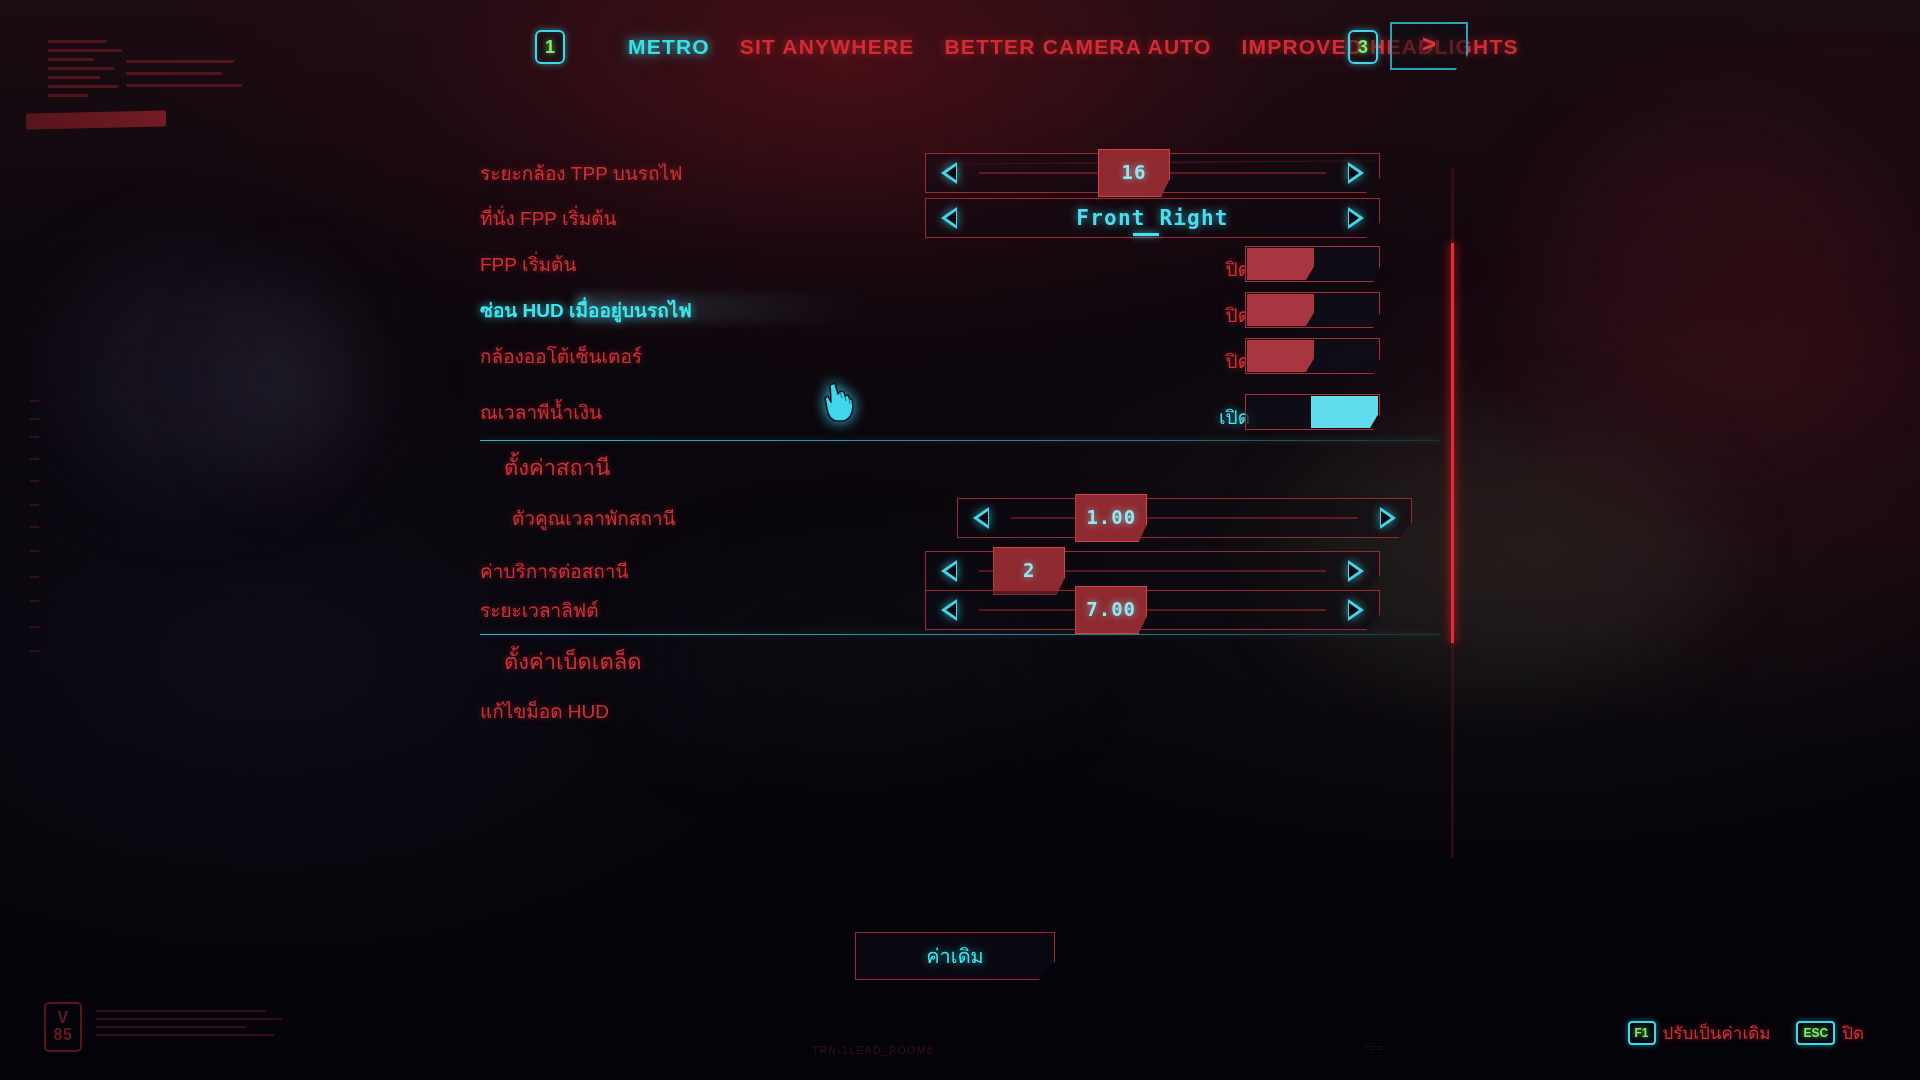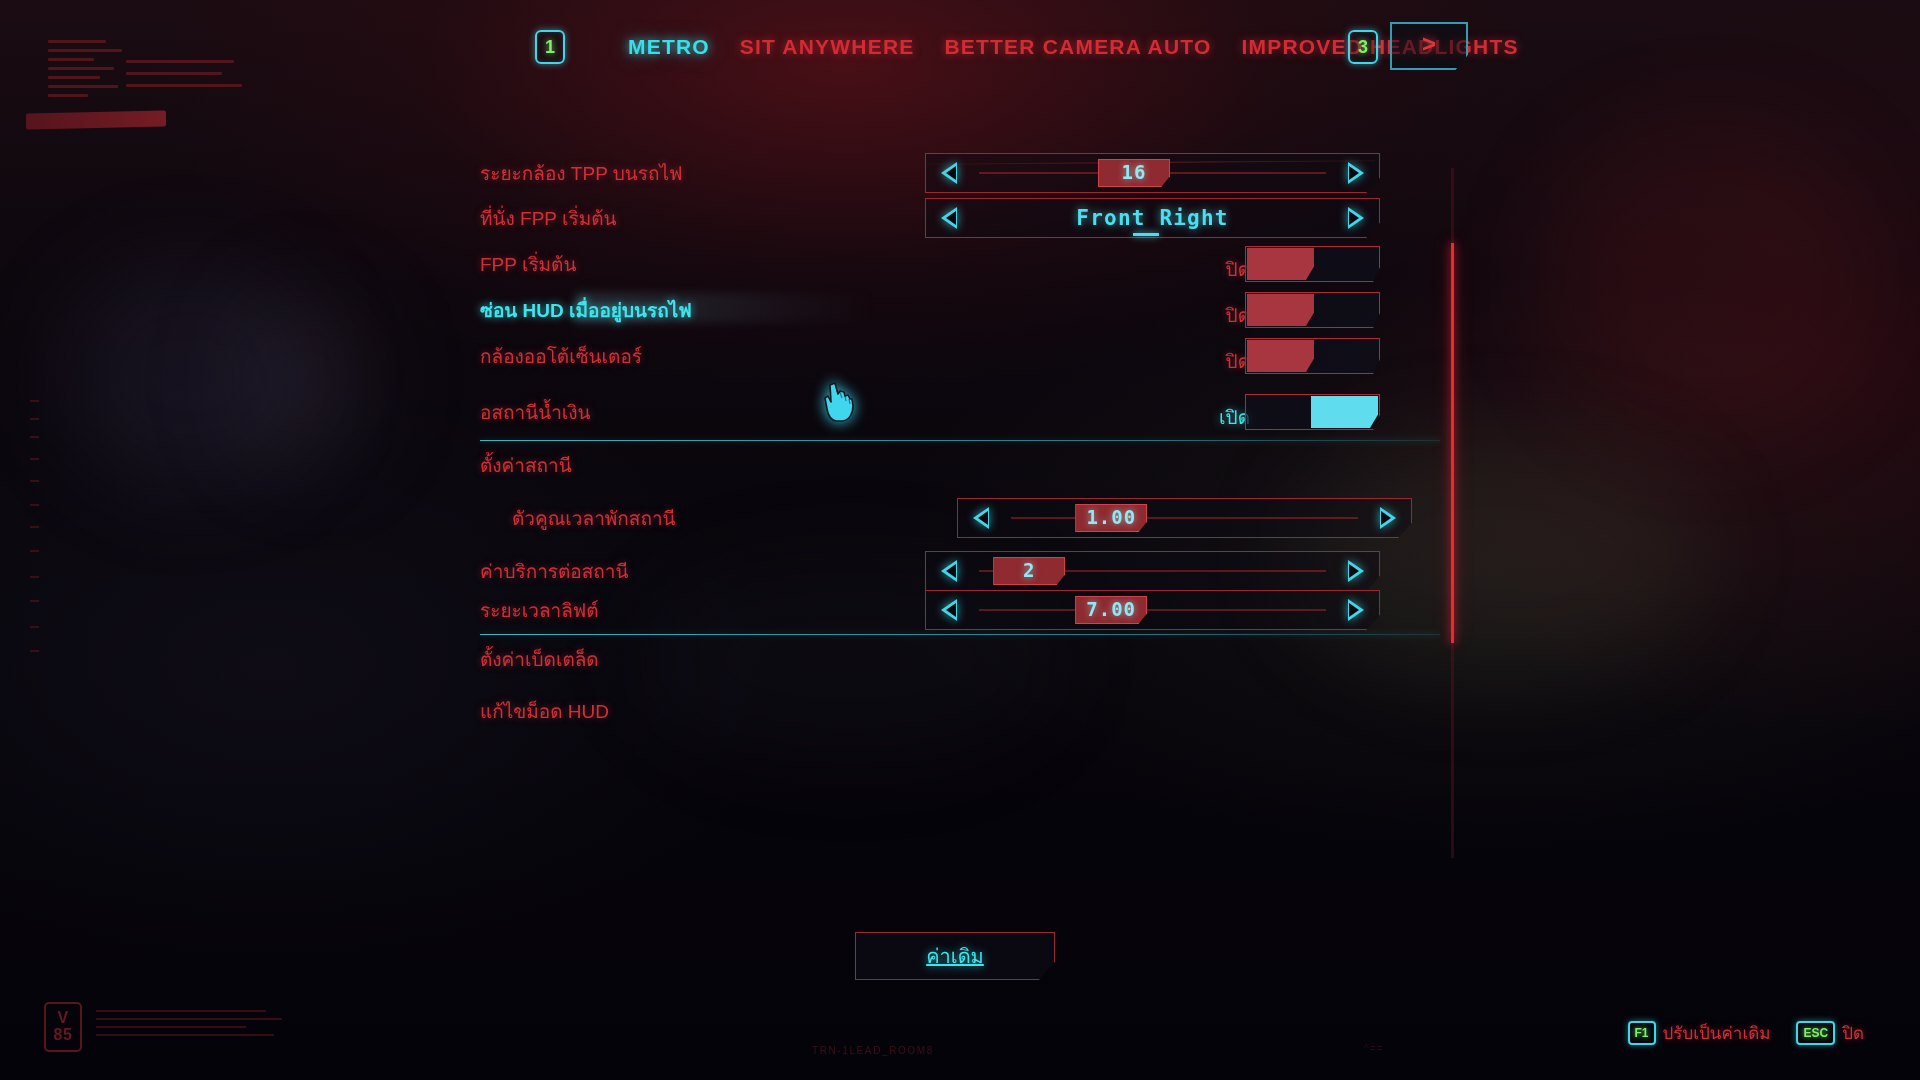--- a/index.html
+++ b/index.html
@@ -114,21 +114,21 @@
   
   .arrow.left::after  { content:""; position:absolute; left:5px; top:-7px;
     border-top:7px solid transparent; border-bottom:7px solid transparent; border-right:10px solid #0b0812; }
   .arrow.right::after { content:""; position:absolute; right:5px; top:-7px;
     border-top:7px solid transparent; border-bottom:7px solid transparent; border-left:10px solid #0b0812; }
 
   .track { position:absolute; left:54px; right:54px; top:50%; height:2px;
     transform:translateY(-50%); background:rgba(160,36,44,.55); }
   .chip {
     position:absolute; top:50%; transform:translateY(-50%);
-    height:28px; min-width:72px; padding:0 10px;
+    height:48px; min-width:72px; padding:0 10px;
     background:#8e2a30; border:1px solid #d0424c;
     clip-path:polygon(0 0, 100% 0, 100% 62%, 88% 100%, 0 100%);
     display:flex; align-items:center; justify-content:center; cursor:pointer;
   }
   .chip span { color:#8fe9f2; font-size:19px; font-weight:bold; letter-spacing:1px;
     font-family:"DejaVu Sans Mono", monospace; text-shadow:0 0 7px rgba(143,233,242,.7); margin-bottom:2px; }
 
   
   .ddl-value { position:absolute; left:54px; right:54px; top:50%; transform:translateY(-50%);
     text-align:center; color:#49dff0; font-size:21px; font-weight:bold; letter-spacing:1.2px;
@@ -149,37 +149,37 @@
   .tgl .knob { position:absolute; top:1px; bottom:1px; width:67px; }
   .tgl.off .knob { left:1px;  background:#a83640; clip-path:polygon(0 0, 100% 0, 100% 58%, 88% 100%, 0 100%); }
   .tgl.on  .knob { right:1px; background:#5fdcee; clip-path:polygon(0 0, 100% 0, 100% 58%, 88% 100%, 0 100%);
     box-shadow:0 0 12px rgba(95,220,238,.6); }
 
   
   .section { position:absolute; left:0; width:1920px; }
   .section-rule { position:absolute; left:480px; width:960px; height:1px;
     background:linear-gradient(90deg, rgba(70,200,215,.9), rgba(70,200,215,.55) 70%, rgba(70,200,215,.15));
     box-shadow:0 0 6px rgba(70,200,215,.4); }
-  .section-title { position:absolute; left:480px; top:10px; font-size:19px; color:#cf3038;
+  .section-title { position:absolute; left:504px; top:10px; font-size:22px; color:#cf3038;
     text-shadow:0 0 7px rgba(207,48,56,.55); white-space:nowrap; }
 
   
   #scrollbar { position:absolute; left:1451px; top:168px; width:3px; height:690px;
     background:rgba(90,20,26,.45); }
   #scroll-thumb { position:absolute; left:0; top:75px; width:3px; height:400px;
     background:#f02630; box-shadow:0 0 9px rgba(240,38,48,.95), 0 0 18px rgba(240,38,48,.45); }
 
   
   #defaults-btn {
     position:absolute; left:855px; top:932px; width:200px; height:48px;
     border:1px solid #9c2730; background:rgba(14,12,24,.6); cursor:pointer;
     clip-path:polygon(0 0, 100% 0, 100% 62%, 92% 100%, 0 100%);
     display:flex; align-items:center; justify-content:center;
   }
-  #defaults-btn span { color:#3fe4ec; font-size:20px; text-shadow:0 0 9px rgba(63,228,236,.75);text-decoration:underline; }
+  #defaults-btn span { color:#3fe4ec; font-size:20px; text-shadow:0 0 9px rgba(63,228,236,.75); }
 
   
   #footer { position:absolute; right:56px; bottom:34px; display:flex; align-items:center; gap:26px; }
   .hint { display:flex; align-items:center; gap:7px; }
   .hint .cap {
     display:inline-flex; align-items:center; justify-content:center;
     min-width:26px; height:24px; padding:0 5px;
     border:2px solid #3fd8e8; border-radius:4px; background:rgba(10,18,26,.4);
     color:#7ef06a; font-size:12px; font-weight:bold; line-height:1;
     box-shadow:0 0 6px rgba(63,216,232,.5);
@@ -299,21 +299,21 @@
 
     <div class="row" style="top:183px;">
       <div class="row-label">กล้องออโต้เซ็นเตอร์</div>
       <div class="tgl-state off" style="left:1180px; top:13px;">ปิด</div>
       <div class="tgl off" style="left:1245px;">
         <div class="knob"></div>
       </div>
     </div>
 
     <div class="row" style="top:239px;">
-      <div class="row-label">อสถานีน้ำเงิน</div>
+      <div class="row-label">ณเวลาพีน้ำเงิน</div>
       <div class="tgl-state on" style="left:1180px; top:13px;">เปิด</div>
       <div class="tgl on" style="left:1245px;">
         <div class="knob"></div>
       </div>
     </div>
 
     <div class="section" style="top:290px;">
       <div class="section-rule"></div>
       <div class="section-title">ตั้งค่าสถานี</div>
     </div>

